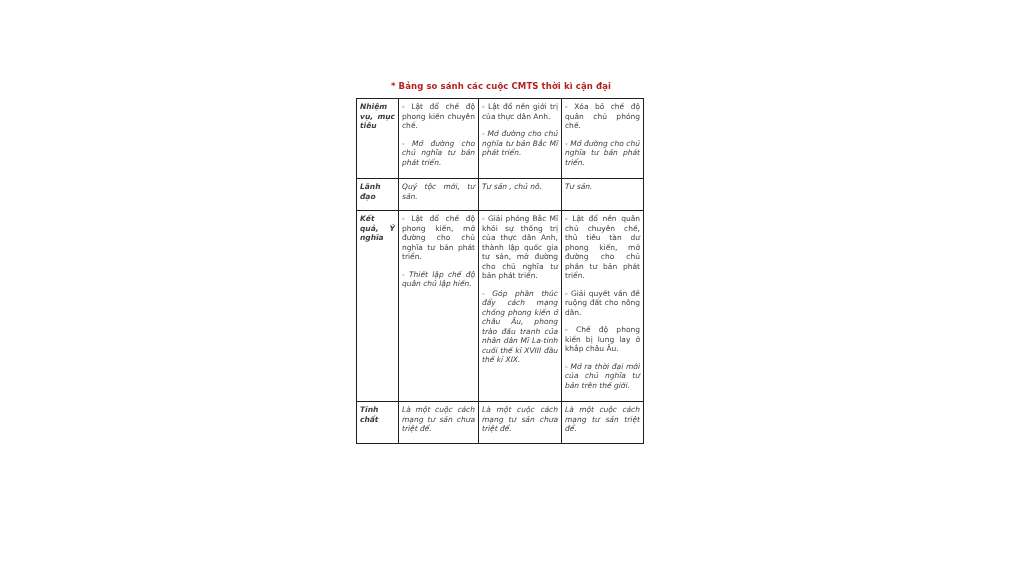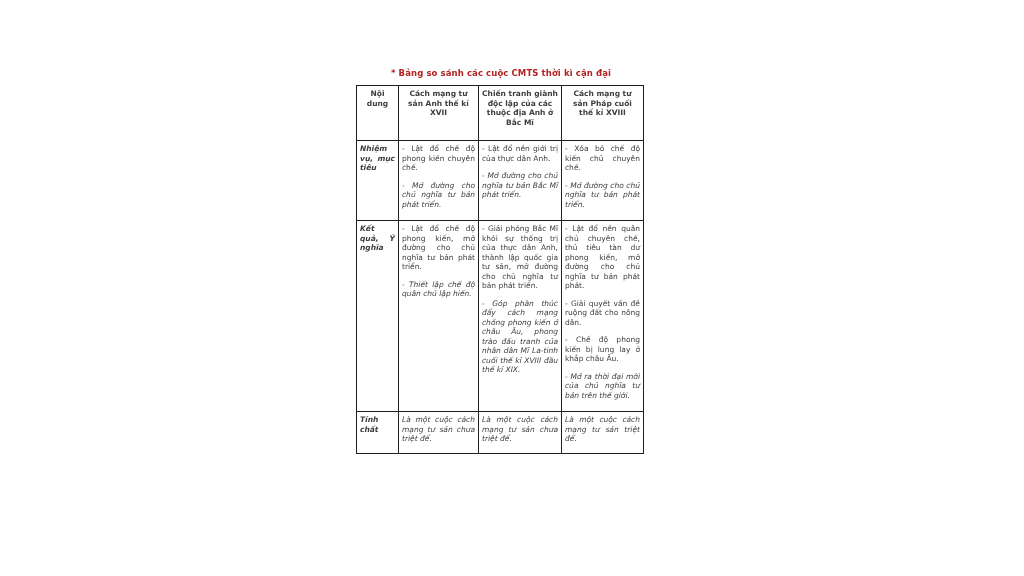--- a/index.html
+++ b/index.html
@@ -5,21 +5,21 @@
   * { margin: 0; padding: 0; box-sizing: border-box; }
   html, body {
     width: 1024px; height: 576px;
     background: #ffffff;
     font-family: "DejaVu Sans", "Liberation Sans", sans-serif;
     overflow: hidden;
   }
   .doc {
     position: absolute;
     left: 356px;
-    top: 68px;
+    top: 81px;
     width: 290px;
   }
   .doc-title {
     color: #b42222;
     font-weight: bold;
     font-size: 8.5px;
     text-align: center;
     margin-bottom: 7px;
     letter-spacing: 0.1px;
     white-space: nowrap;
@@ -72,57 +72,63 @@
 
   <table class="cmp">
     <colgroup>
       <col class="c0">
         <col class="c1">
         <col class="c2">
         <col class="c3">
     </colgroup>
 
     <tbody>
-        <tr class="r-header">
-      <th class="hdr">Nội dung</th>
-      <th class="hdr">Cách mạng tư sản Anh thế kỉ XVII</th>
-      <th class="hdr">Chiến tranh giành độc lập của các thuộc địa Anh ở Bắc Mĩ</th>
-      <th class="hdr">Cách mạng tư sản Pháp cuối thế kỉ XVIII</th>
-    </tr>
 
     <tr class="r-0">
       <td class="rowlabel">Nhiệm vụ, mục tiêu</td>
       <td class="body">
         <div class="p">- Lật đổ chế độ phong kiến chuyên chế.</div>
         <div class="p">- Mở đường cho chủ nghĩa tư bản phát triển.</div>
       </td>
       <td class="body">
         <div class="p">- Lật đổ nền giới trị của thực dân Anh.</div>
         <div class="p">- Mở đường cho chủ nghĩa tư bản Bắc Mĩ phát triển.</div>
       </td>
       <td class="body">
-        <div class="p">- Xóa bỏ chế độ kiến chủ chuyên chế.</div>
+        <div class="p">- Xóa bỏ chế độ quân chủ phóng chế.</div>
         <div class="p">- Mở đường cho chủ nghĩa tư bản phát triển.</div>
       </td>
     </tr>
 
+    <tr class="r-1">
+      <td class="rowlabel">Lãnh đạo</td>
+      <td class="body">
+        <div class="p">Quý tộc mới, tư sản.</div>
+      </td>
+      <td class="body">
+        <div class="p">Tư sản , chủ nô.</div>
+      </td>
+      <td class="body">
+        <div class="p">Tư sản.</div>
+      </td>
+    </tr>
 
 
     <tr class="r-3">
       <td class="rowlabel">Kết quả, Ý nghĩa</td>
       <td class="body">
         <div class="p">- Lật đổ chế độ phong kiến, mở đường cho chủ nghĩa tư bản phát triển.</div>
         <div class="p">- Thiết lập chế độ quân chủ lập hiến.</div>
       </td>
       <td class="body">
         <div class="p">- Giải phóng Bắc Mĩ khỏi sự thống trị của thực dân Anh, thành lập quốc gia tư sản, mở đường cho chủ nghĩa tư bản phát triển.</div>
         <div class="p">- Góp phần thúc đẩy cách mạng chống phong kiến ở châu Âu, phong trào đấu tranh của nhân dân Mĩ La-tinh cuối thế kỉ XVIII đầu thế kỉ XIX.</div>
       </td>
       <td class="body">
-        <div class="p">- Lật đổ nền quân chủ chuyên chế, thủ tiêu tàn dư phong kiến, mở đường cho chủ nghĩa tư bản phát phát.</div>
+        <div class="p">- Lật đổ nền quân chủ chuyên chế, thủ tiêu tàn dư phong kiến, mở đường cho chủ phần tư bản phát triển.</div>
         <div class="p">- Giải quyết vấn đề ruộng đất cho nông dân.</div>
         <div class="p">- Chế độ phong kiến bị lung lay ở khắp châu Âu.</div>
         <div class="p">- Mở ra thời đại mới của chủ nghĩa tư bản trên thế giới.</div>
       </td>
     </tr>
 
     <tr class="r-4">
       <td class="rowlabel">Tính chất</td>
       <td class="body">
         <div class="p">Là một cuộc cách mạng tư sản chưa triệt để.</div>

